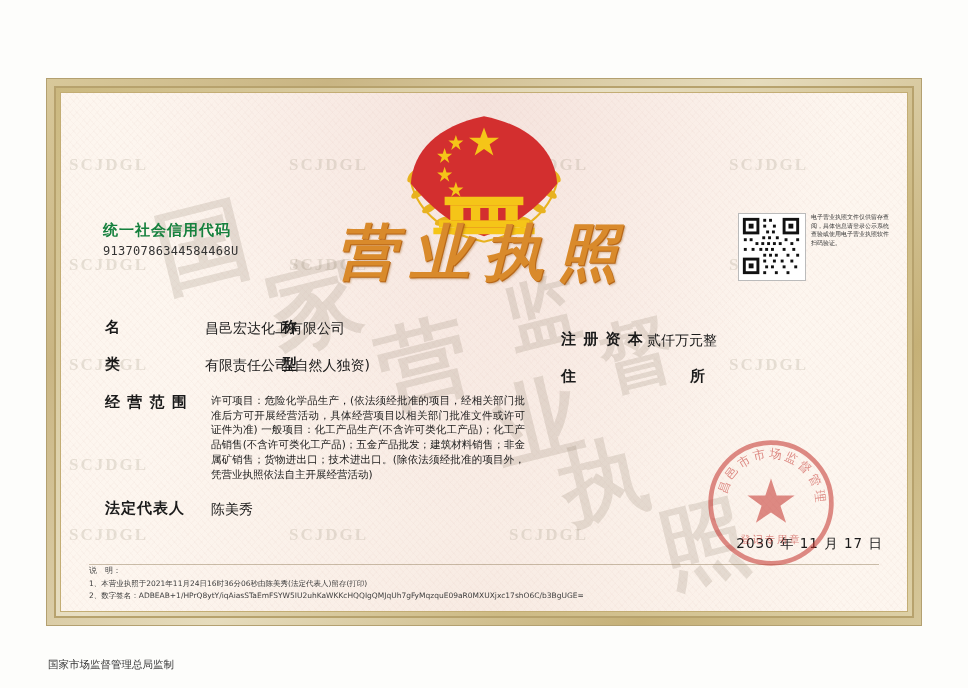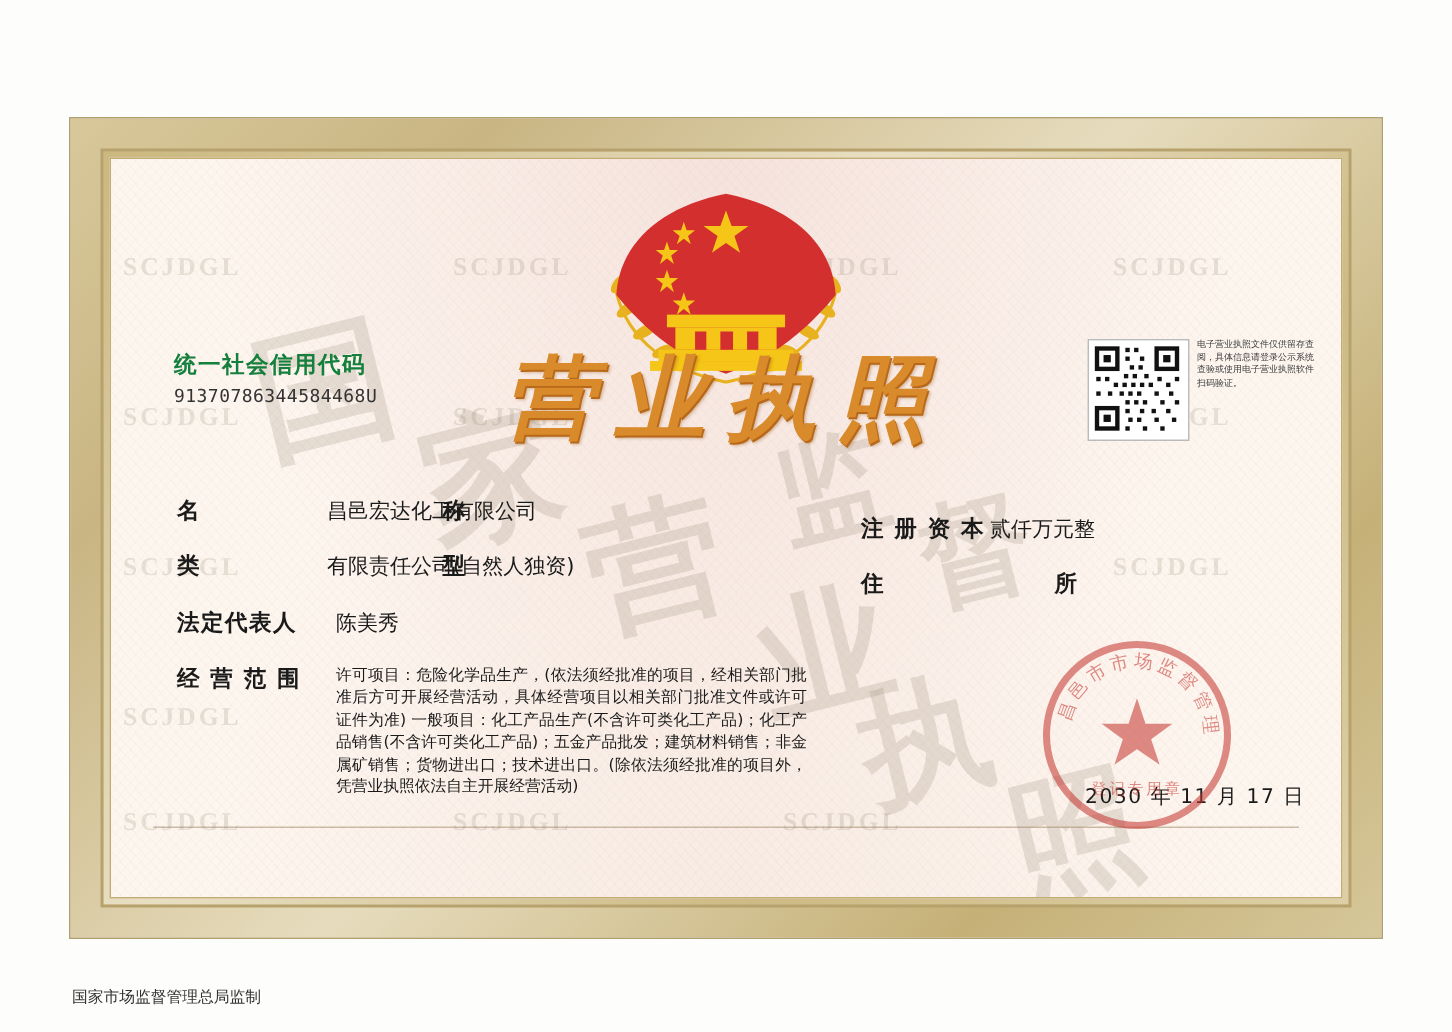--- a/index.html
+++ b/index.html
@@ -23,21 +23,21 @@
   
   .cert-outer {
     position: absolute;
     left: 46px;
     top: 78px;
     width: 876px;
     height: 548px;
     background: linear-gradient(135deg, #d8c89a 0%, #c9b583 20%, #e6dcbd 50%, #c5b077 80%, #d6c79a 100%);
     border: 1px solid #b3a070;
     box-sizing: border-box;
-    padding: 20px;
+    padding: 7px;
   }
   .cert-outer2 {
     width: 100%;
     height: 100%;
     border: 2px solid #b7a26d;
     box-sizing: border-box;
     padding: 4px;
     background: linear-gradient(135deg, #cbb87f 0%, #e8dfc3 40%, #cdba84 70%, #ddd0a6 100%);
   }
   .cert-inner {
@@ -461,26 +461,26 @@
           <div class="col-left">
             <div class="row">
               <div class="lbl w2">名　　称</div>
               <div class="val">昌邑宏达化工有限公司</div>
             </div>
             <div class="row">
               <div class="lbl w2">类　　型</div>
               <div class="val">有限责任公司(自然人独资)</div>
             </div>
             <div class="row">
+              <div class="lbl w4">经 营 范 围</div>
+              <div class="val small">许可项目：危险化学品生产，(依法须经批准的项目，经相关部门批准后方可开展经营活动，具体经营项目以相关部门批准文件或许可证件为准) 一般项目：化工产品生产(不含许可类化工产品)；化工产品销售(不含许可类化工产品)；五金产品批发；建筑材料销售；非金属矿销售；货物进出口；技术进出口。(除依法须经批准的项目外，凭营业执照依法自主开展经营活动)</div>
+            </div>
+            <div class="row">
               <div class="lbl w4">法定代表人</div>
               <div class="val">陈美秀</div>
-            </div>
-            <div class="row">
-              <div class="lbl w4">经 营 范 围</div>
-              <div class="val small">许可项目：危险化学品生产，(依法须经批准的项目，经相关部门批准后方可开展经营活动，具体经营项目以相关部门批准文件或许可证件为准) 一般项目：化工产品生产(不含许可类化工产品)；化工产品销售(不含许可类化工产品)；五金产品批发；建筑材料销售；非金属矿销售；货物进出口；技术进出口。(除依法须经批准的项目外，凭营业执照依法自主开展经营活动)</div>
             </div>
           </div>
 
           <div class="col-right">
             <div class="row">
               <div class="lbl r4">注 册 资 本</div>
               <div class="val">贰仟万元整</div>
             </div>
             <div class="row">
               <div class="lbl r4" style="letter-spacing:28px;">住　　所</div>
@@ -500,20 +500,25 @@
             <text x="70" y="112" text-anchor="middle" font-family="DejaVu Serif, serif" font-size="11" fill="#c4322c" letter-spacing="2">登记专用章</text>
           </svg>
         </div>
 
         <div class="registry">
           <div class="reg-date">2030 年  11 月 17 日</div>
         </div>
 
         <div class="notes-rule"></div>
 
+        <div class="notes">
+          <div class="notes-title">说　明：</div>
+          <div class="note-line">1、本营业执照于2021年11月24日16时36分06秒由陈美秀(法定代表人)留存(打印)</div>
+          <div class="note-line">2、数字签名：ADBEAB+1/HPrQ8ytY/iqAiasSTaEmFSYW5IU2uhKaWKKcHQQIgQMJqUh7gFyMqzquE09aR0MXUXjxc17shO6C/b3BgUGE=</div>
+        </div>
 
       </div>
     </div>
   </div>
 
   <div class="footer">
     <div>国家市场监督管理总局监制</div>
   </div>
 
 </div>

